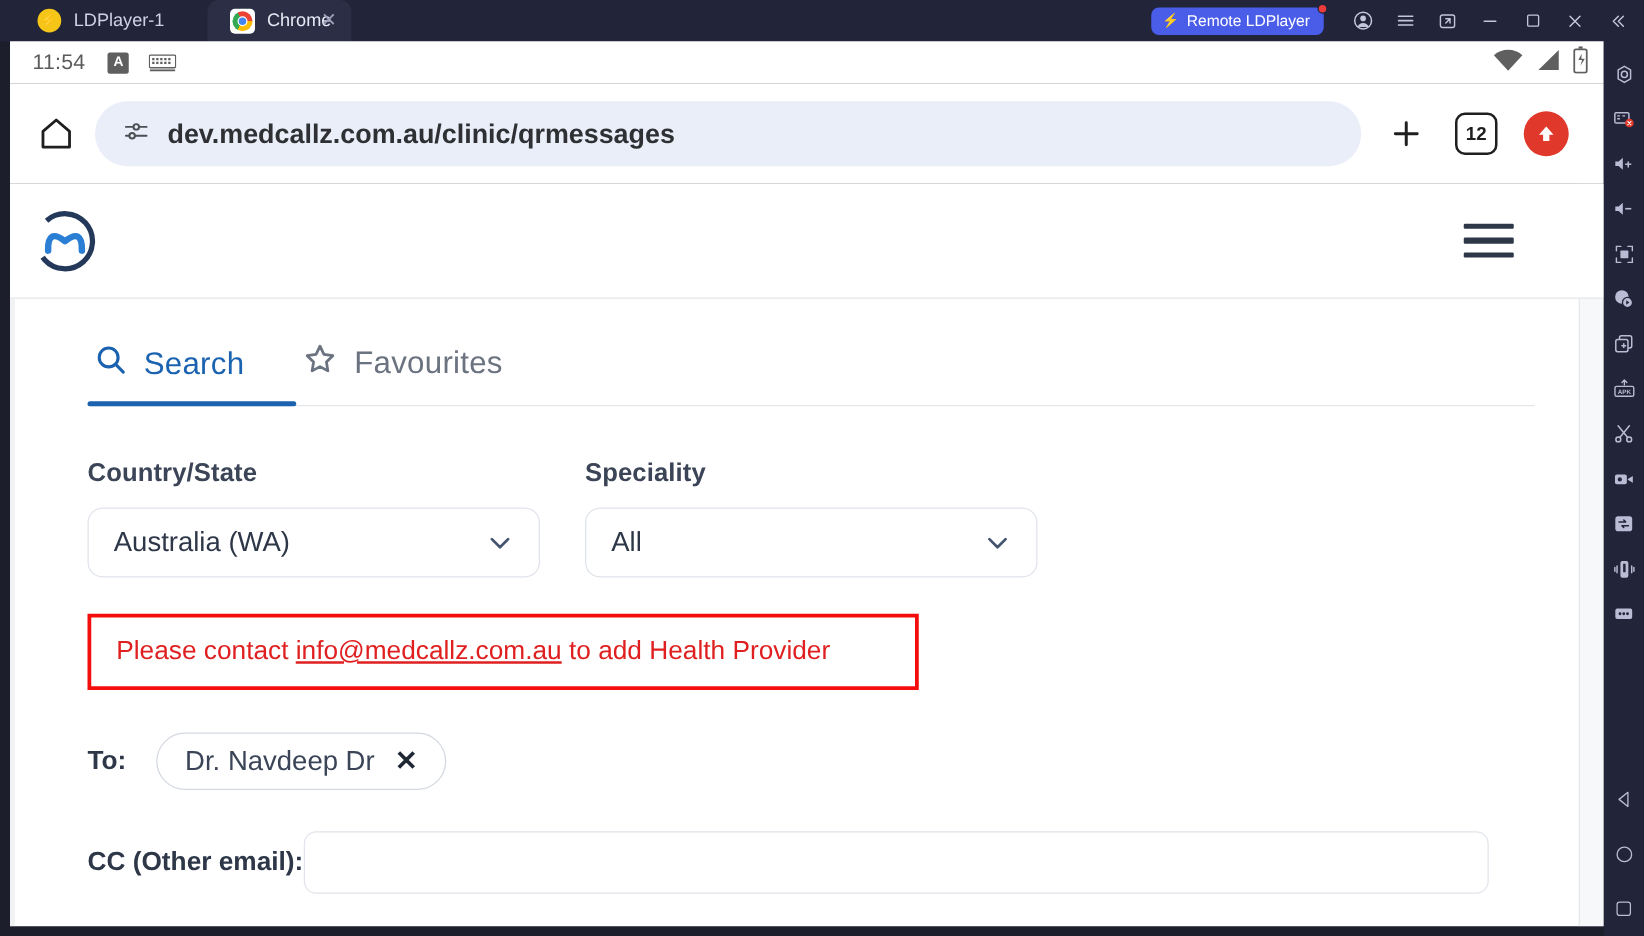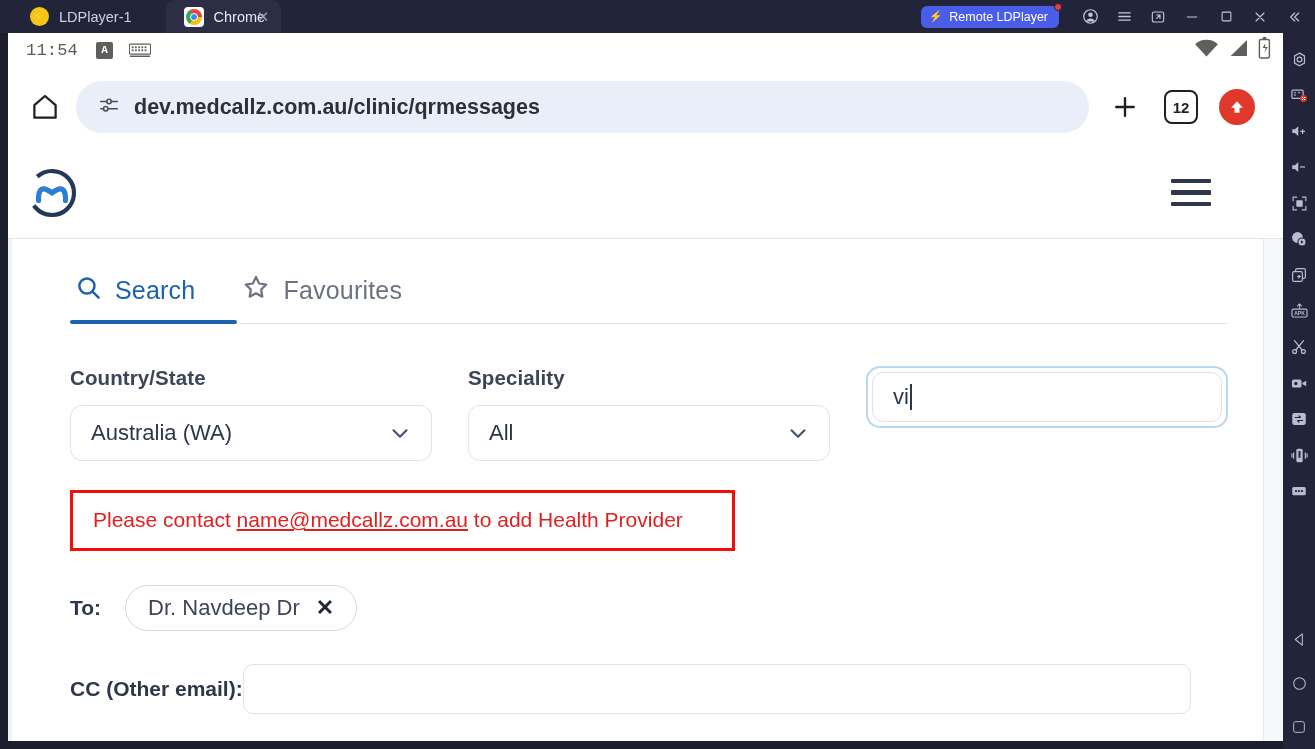--- a/index.html
+++ b/index.html
@@ -90,21 +90,20 @@
   }
   .tb-ico svg { display: block; }
 
   
   .statusbar {
     position: absolute; left: 8px; top: 33px;
     width: 1275px; height: 34px;
     background: #fff;
     display: flex; align-items: center;
     padding: 0 12px 0 18px;
-    font-family: Liberation Mono, monospace;
   }
   .sb-time { font-size: 17px; color: #5a5a5a; font-weight: 400; letter-spacing: .2px; }
   .sb-ime {
     margin-left: 18px; width: 17px; height: 17px;
     background: #5f5f5f; border-radius: 2px; color: #fff;
     font-size: 11px; font-weight: 700; line-height: 17px; text-align: center;
     position: relative;
   }
   .sb-kbd { margin-left: 16px; display: flex; color: #5f5f5f; }
   .sb-right { margin-left: auto; display: flex; align-items: center; gap: 9px; color: #5f5f5f; }
@@ -466,32 +465,26 @@
             <span>All</span>
             <span class="chev">
               <svg width="26" height="26" viewBox="0 0 24 24" fill="none" stroke="currentColor" stroke-width="2" stroke-linecap="round" stroke-linejoin="round">
                   <path d="M6 9.5l6 6 6-6"></path>
                 </svg>
             </span>
           </div>
         </div>
 
         <div class="field">
-          <div class="text-input-wrap">
-            <div class="text-input">
-              <span>vi</span>
-                <span class="caret"></span>
-            </div>
-          </div>
         </div>
 
       </div>
 
       <div class="alert-box">
-        <span>Please contact </span><a href="#">name@medcallz.com.au</a><span> to add Health Provider</span>
+        <span>Please contact </span><a href="#">info@medcallz.com.au</a><span> to add Health Provider</span>
       </div>
 
       <div class="row-to">
         <span class="row-label">To:</span>
         <span class="chip">
           <span>Dr. Navdeep Dr</span>
           <span class="x">✕</span>
         </span>
       </div>
 

